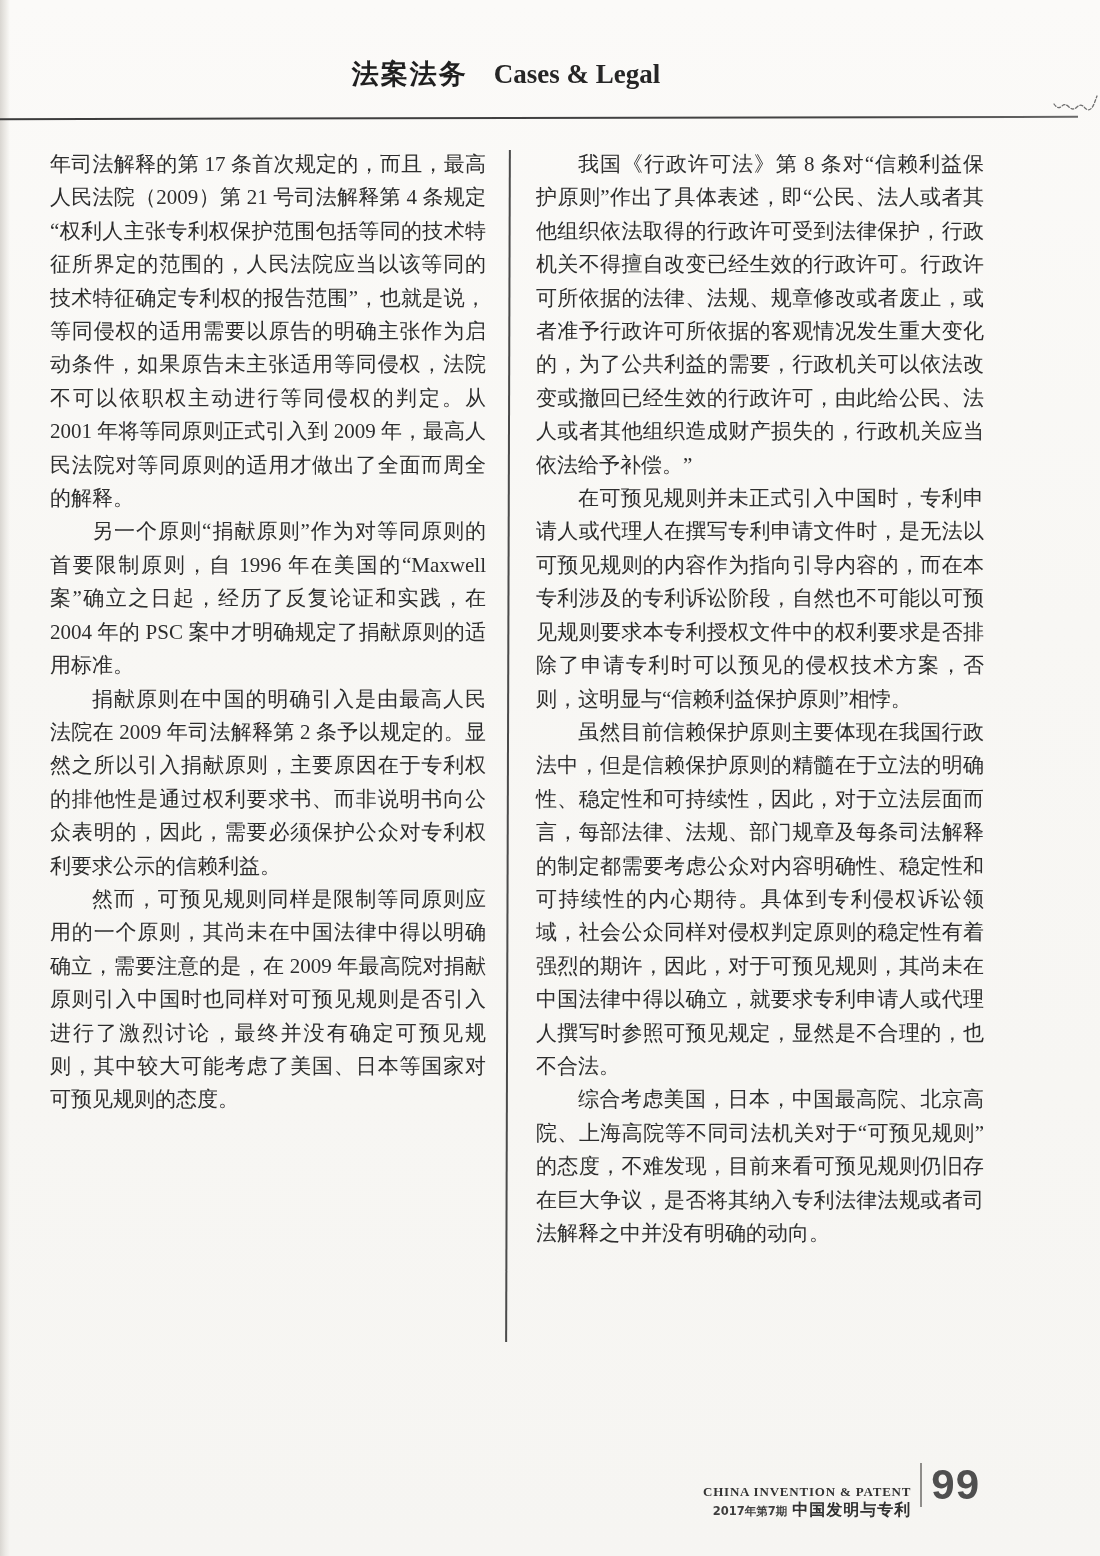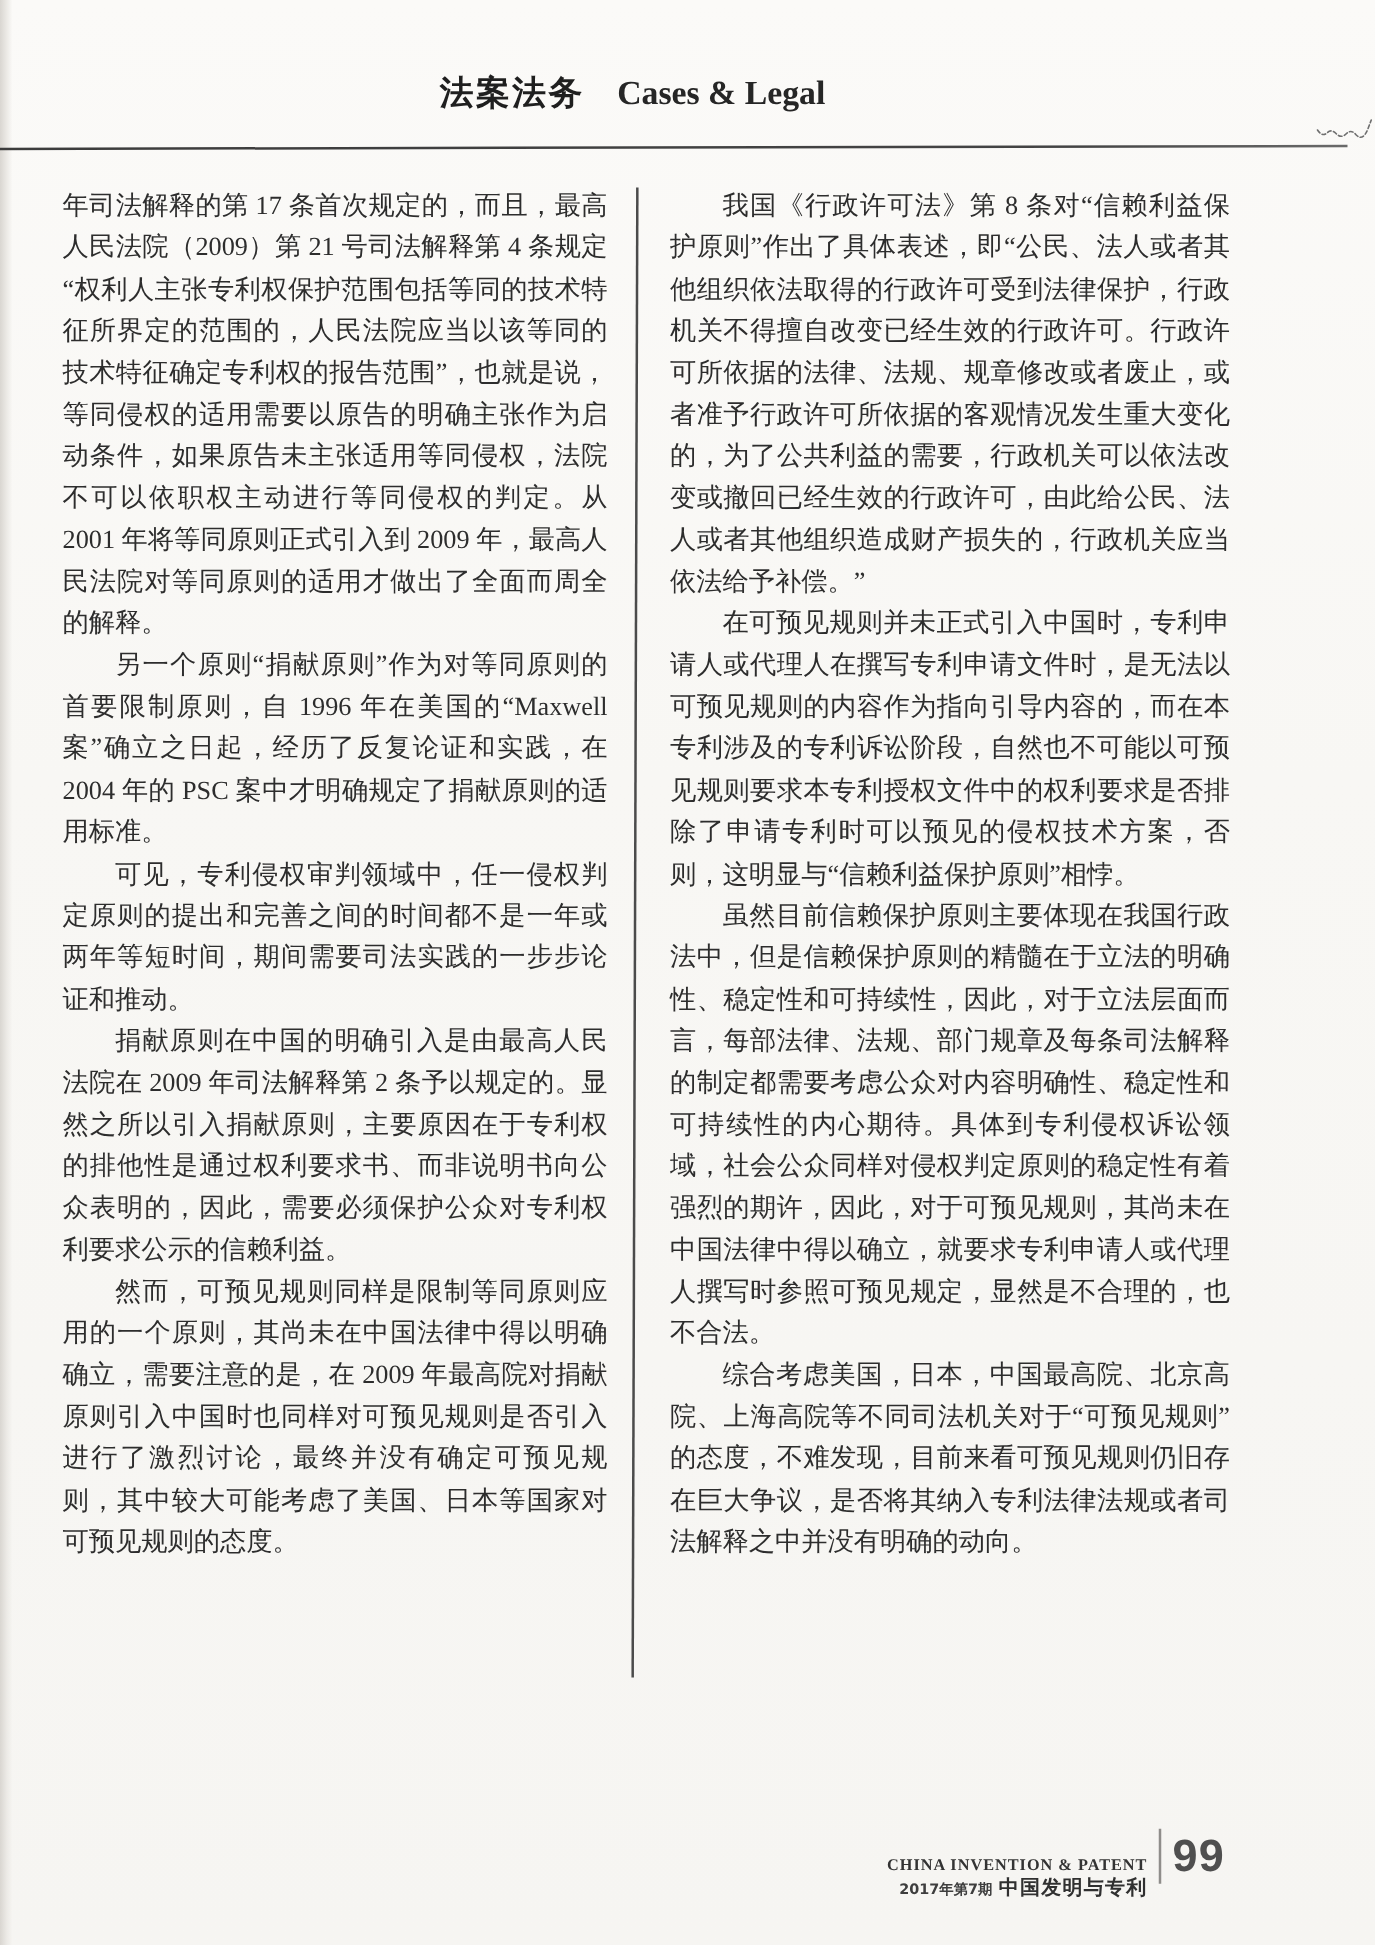--- a/index.html
+++ b/index.html
@@ -71,21 +71,21 @@
     font-family:"DejaVu Sans","Liberation Sans",sans-serif;
     font-size:11.5px;font-weight:700;color:#3e3e3e;margin-right:5px;
   }
   .journal-cn{
     font-family:"DejaVu Sans","Liberation Sans",sans-serif;
     font-size:16px;font-weight:700;color:#303030;letter-spacing:1px;
   }
   .vbar{width:2px;height:44px;background:#8f8d8a;}
   .page-num{
     font-family:"Liberation Sans","DejaVu Sans",sans-serif;
-    font-weight:700;font-size:36px;line-height:1;color:#4f4f4f;letter-spacing:1px;
+    font-weight:700;font-size:42px;line-height:1;color:#4f4f4f;letter-spacing:1px;
   }
 </style>
 </head>
 <body>
 
 <div class="page">
   <div class="edge-shade"></div>
 
   <header class="header">
     <span class="cn">法案法务</span><span class="en">Cases &amp; Legal</span>
@@ -93,21 +93,20 @@
 
   <div class="rule"></div>
   <svg class="squiggle" viewBox="0 0 46 30">
     <path d="M2 14 q4 6 8 2 q3 -3 7 1 q4 4 8 0 q4 -4 8 1 q5 5 9 -4 l3 -8" fill="none" stroke="#6f6f6f" stroke-width="1.3" stroke-linecap="round" stroke-dasharray="3 2"></path>
   </svg>
 
   <main>
     <section class="col col-left">
       <p class="no-indent">年司法解释的第 17 条首次规定的，而且，最高人民法院（2009）第 21 号司法解释第 4 条规定“权利人主张专利权保护范围包括等同的技术特征所界定的范围的，人民法院应当以该等同的技术特征确定专利权的报告范围”，也就是说，等同侵权的适用需要以原告的明确主张作为启动条件，如果原告未主张适用等同侵权，法院不可以依职权主动进行等同侵权的判定。从 2001 年将等同原则正式引入到 2009 年，最高人民法院对等同原则的适用才做出了全面而周全的解释。</p>
       <p>另一个原则“捐献原则”作为对等同原则的首要限制原则，自 1996 年在美国的“Maxwell 案”确立之日起，经历了反复论证和实践，在 2004 年的 PSC 案中才明确规定了捐献原则的适用标准。</p>
-      <p>可见，专利侵权审判领域中，任一侵权判定原则的提出和完善之间的时间都不是一年或两年等短时间，期间需要司法实践的一步步论证和推动。</p>
       <p>捐献原则在中国的明确引入是由最高人民法院在 2009 年司法解释第 2 条予以规定的。显然之所以引入捐献原则，主要原因在于专利权的排他性是通过权利要求书、而非说明书向公众表明的，因此，需要必须保护公众对专利权利要求公示的信赖利益。</p>
       <p>然而，可预见规则同样是限制等同原则应用的一个原则，其尚未在中国法律中得以明确确立，需要注意的是，在 2009 年最高院对捐献原则引入中国时也同样对可预见规则是否引入进行了激烈讨论，最终并没有确定可预见规则，其中较大可能考虑了美国、日本等国家对可预见规则的态度。</p>
     </section>
 
     <div class="divider"></div>
 
     <section class="col col-right">
       <p>我国《行政许可法》第 8 条对“信赖利益保护原则”作出了具体表述，即“公民、法人或者其他组织依法取得的行政许可受到法律保护，行政机关不得擅自改变已经生效的行政许可。行政许可所依据的法律、法规、规章修改或者废止，或者准予行政许可所依据的客观情况发生重大变化的，为了公共利益的需要，行政机关可以依法改变或撤回已经生效的行政许可，由此给公民、法人或者其他组织造成财产损失的，行政机关应当依法给予补偿。”</p>
       <p>在可预见规则并未正式引入中国时，专利申请人或代理人在撰写专利申请文件时，是无法以可预见规则的内容作为指向引导内容的，而在本专利涉及的专利诉讼阶段，自然也不可能以可预见规则要求本专利授权文件中的权利要求是否排除了申请专利时可以预见的侵权技术方案，否则，这明显与“信赖利益保护原则”相悖。</p>
       <p>虽然目前信赖保护原则主要体现在我国行政法中，但是信赖保护原则的精髓在于立法的明确性、稳定性和可持续性，因此，对于立法层面而言，每部法律、法规、部门规章及每条司法解释的制定都需要考虑公众对内容明确性、稳定性和可持续性的内心期待。具体到专利侵权诉讼领域，社会公众同样对侵权判定原则的稳定性有着强烈的期许，因此，对于可预见规则，其尚未在中国法律中得以确立，就要求专利申请人或代理人撰写时参照可预见规定，显然是不合理的，也不合法。</p>

